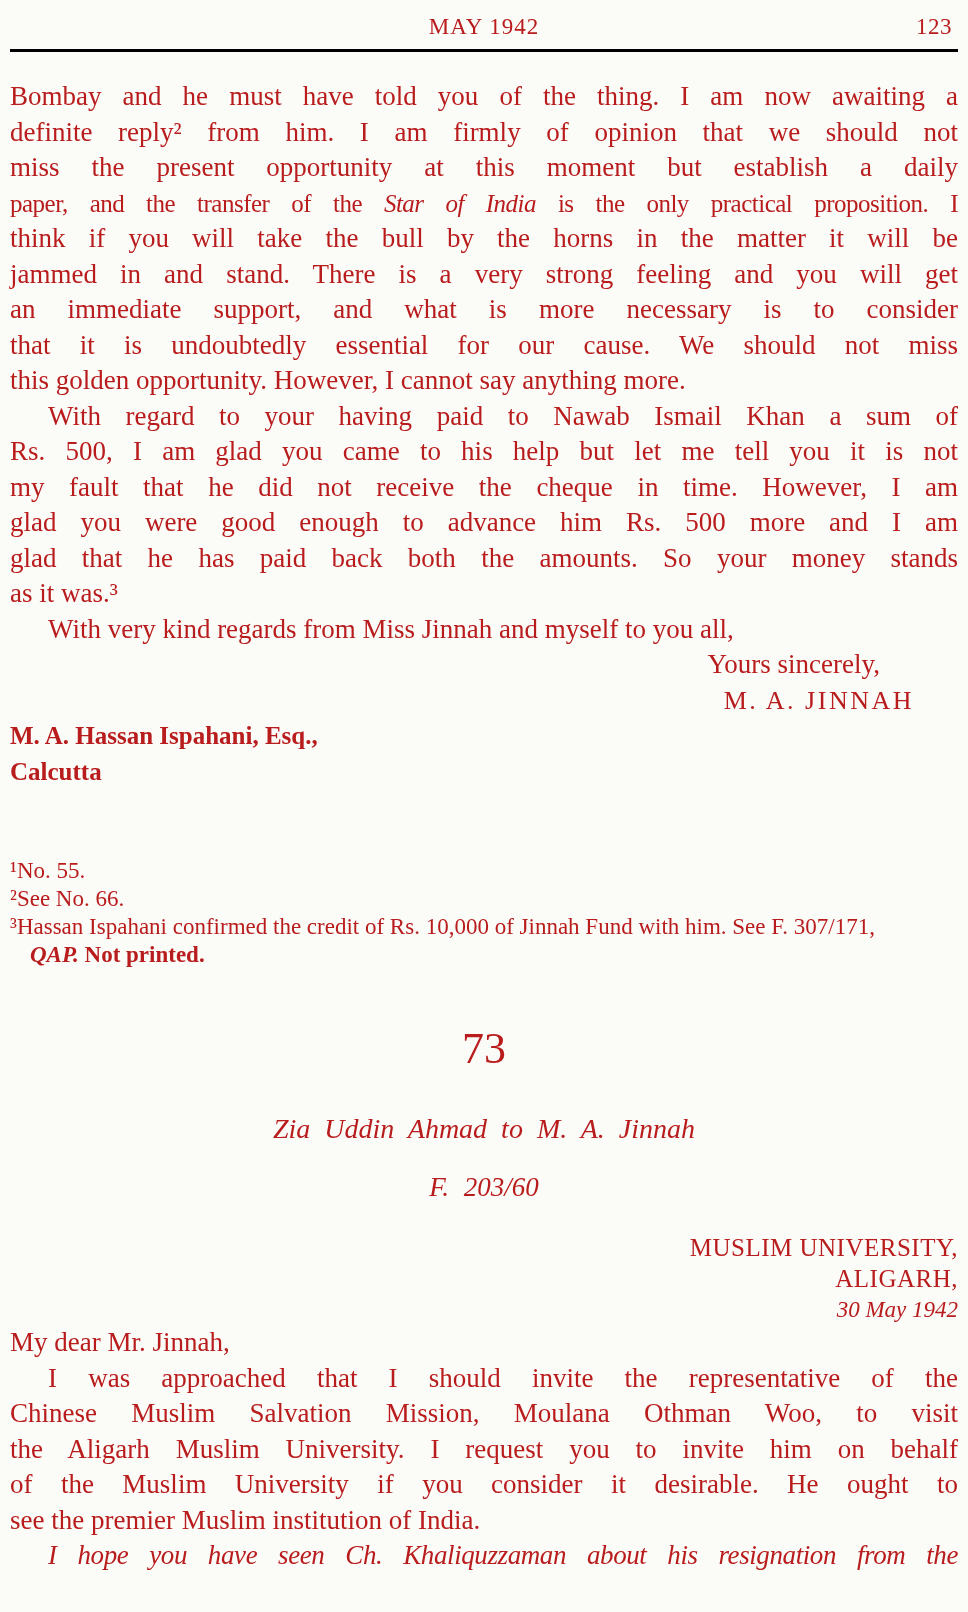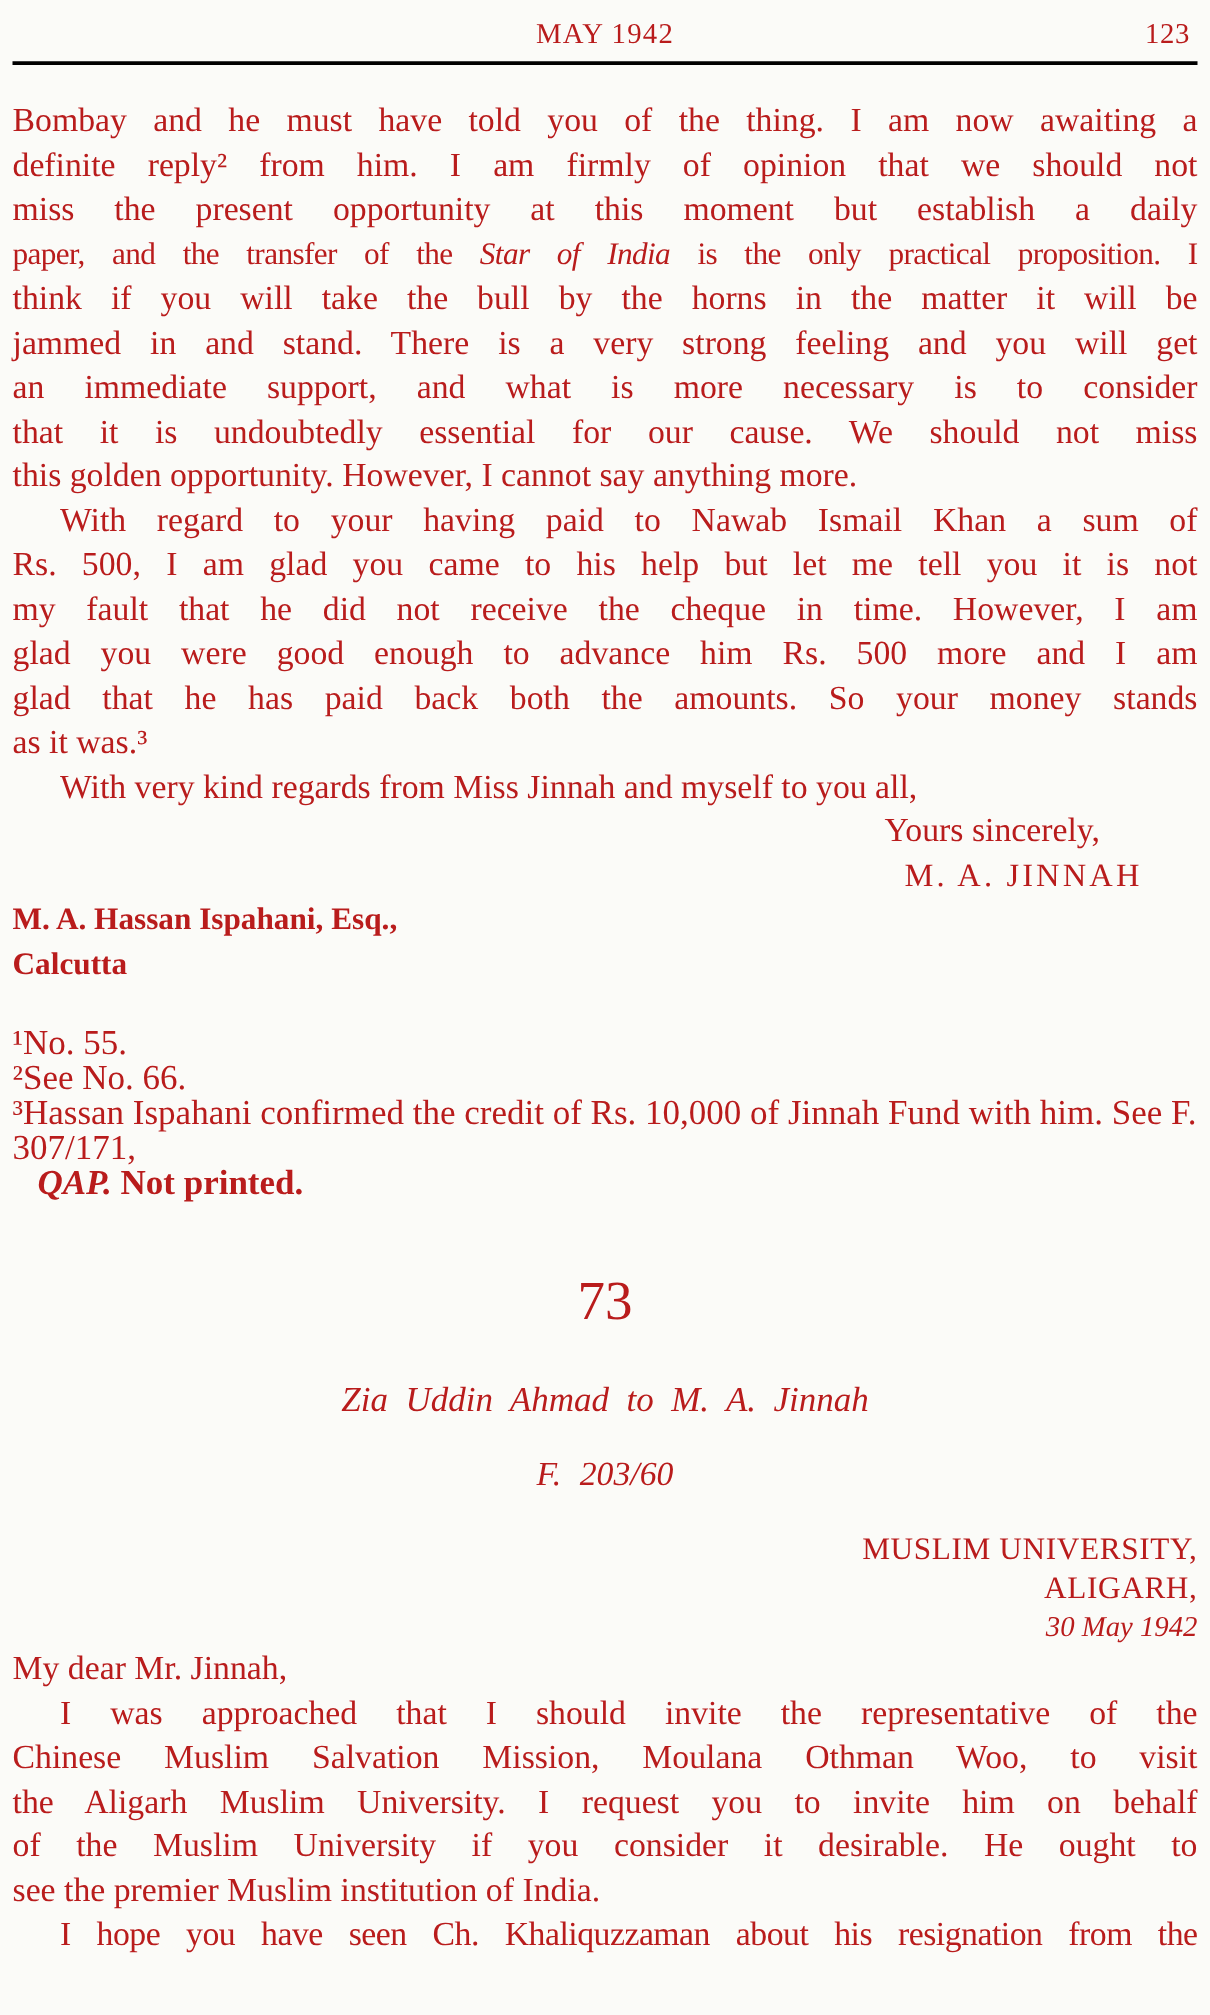--- a/index.html
+++ b/index.html
@@ -43,21 +43,21 @@
   .line {
     font-size: 27px;
     line-height: 35.5px;
     text-align: justify;
     text-align-last: justify;
     white-space: normal;
   }
   .line.last { text-align-last: left; }
   .indent { padding-left: 38px; }
   .squeeze { font-size: 25px; letter-spacing: -0.5px; word-spacing: -1px; }
-  .squeeze-light { letter-spacing: -0.4px; }
+  .squeeze-light { letter-spacing: -0.4px; font-style: italic; }
   .valediction {
     font-size: 27px;
     line-height: 35.5px;
     text-align: right;
     padding-right: 78px;
   }
   .signature {
     font-size: 26px;
     line-height: 35.5px;
     text-align: right;
@@ -66,22 +66,22 @@
   }
   .addressee-line {
     font-size: 25px;
     line-height: 35.5px;
     text-align: right;
     text-align-last: left;
     font-weight: bold;
   }
   
   .footnotes {
-    margin-top: 32px;
-    font-size: 28px;
+    margin-top: 68px;
+    font-size: 23px;
     line-height: 28px;
   }
   .fn-cont { padding-left: 20px; font-weight: bold; }
   .italic { font-style: italic; }
   
   .section-number {
     margin-top: 52px;
     text-align: center;
     font-size: 44px;
     line-height: 56px;

